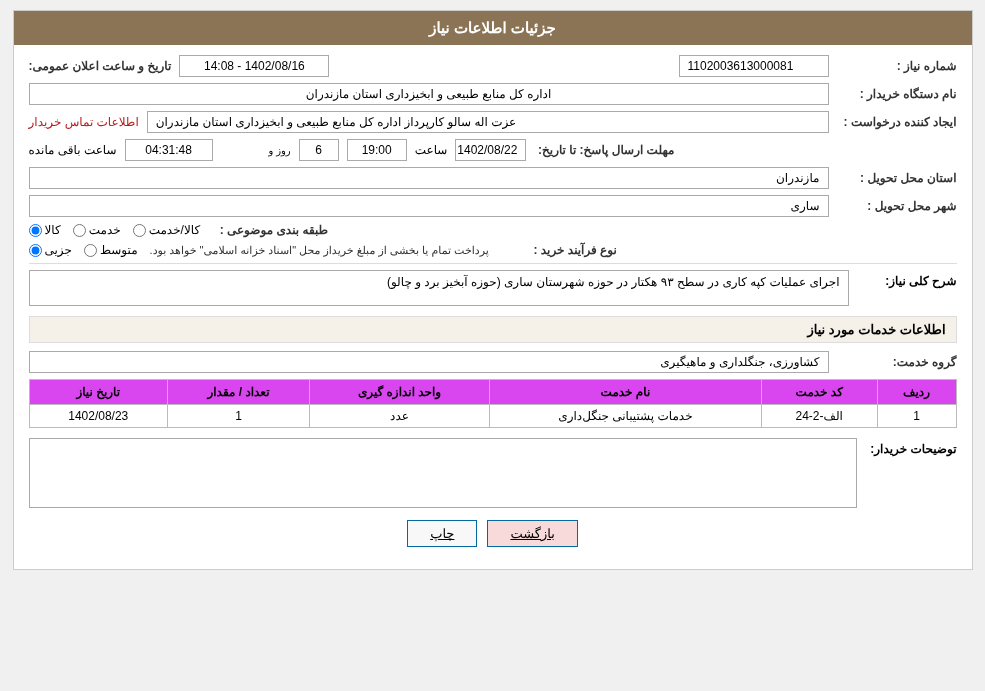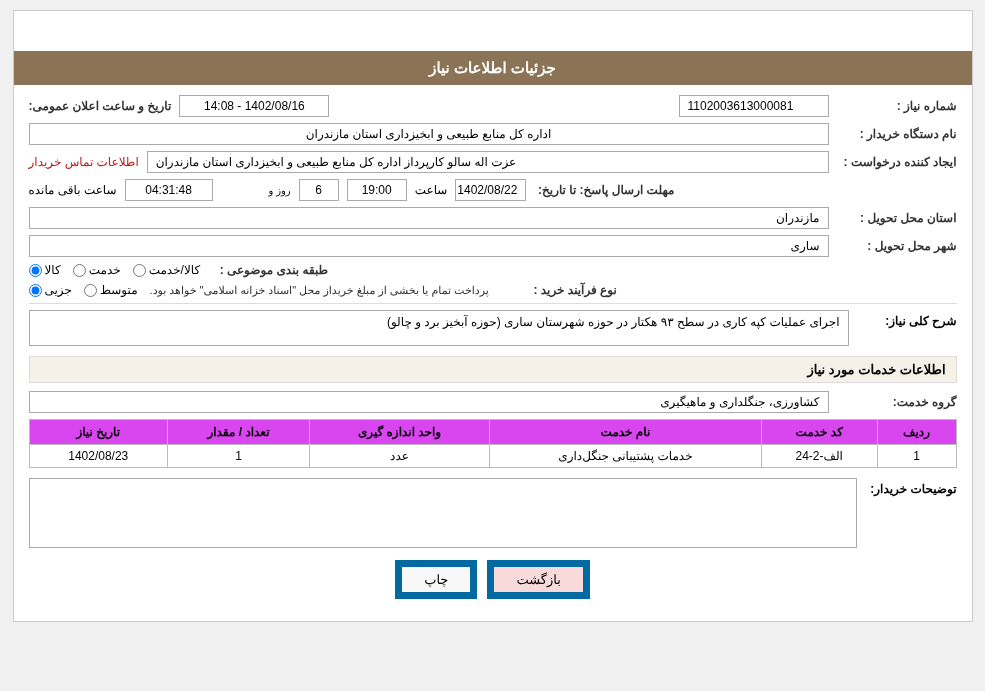--- a/index.html
+++ b/index.html
@@ -16,21 +16,20 @@
       max-width: 960px;
       margin: 0 auto;
     }
     .header {
       background: #8B7355;
       color: #fff;
       text-align: center;
       padding: 8px 12px;
       font-size: 15px;
       font-weight: bold;
-      margin-top: 40px;
     }
     .content {
       padding: 10px 15px;
     }
     .section-title {
       background: #f5f0e8;
       border: 1px solid #ddd;
       padding: 5px 10px;
       font-weight: bold;
       font-size: 13px;
@@ -98,23 +97,24 @@
     .btn-row {
       display: flex;
       justify-content: center;
       gap: 10px;
       margin: 12px 0;
     }
     .btn {
       padding: 5px 22px;
       font-size: 13px;
       cursor: pointer;
-      border: 7px solid #0369a1;
+      border: 1px solid #0369a1;
       background: #f0f0f0;
       font-family: Tahoma, Arial, sans-serif;
+      text-decoration: underline;
     }
     .btn-print { background: #f8f8f8; }
     .btn-back { background: #f8dada; }
     .divider { border: none; border-top: 1px solid #ddd; margin: 6px 0; }
     .remarks-row {
       display: flex;
       align-items: flex-start;
       margin-bottom: 6px;
     }
     .remarks-label {

